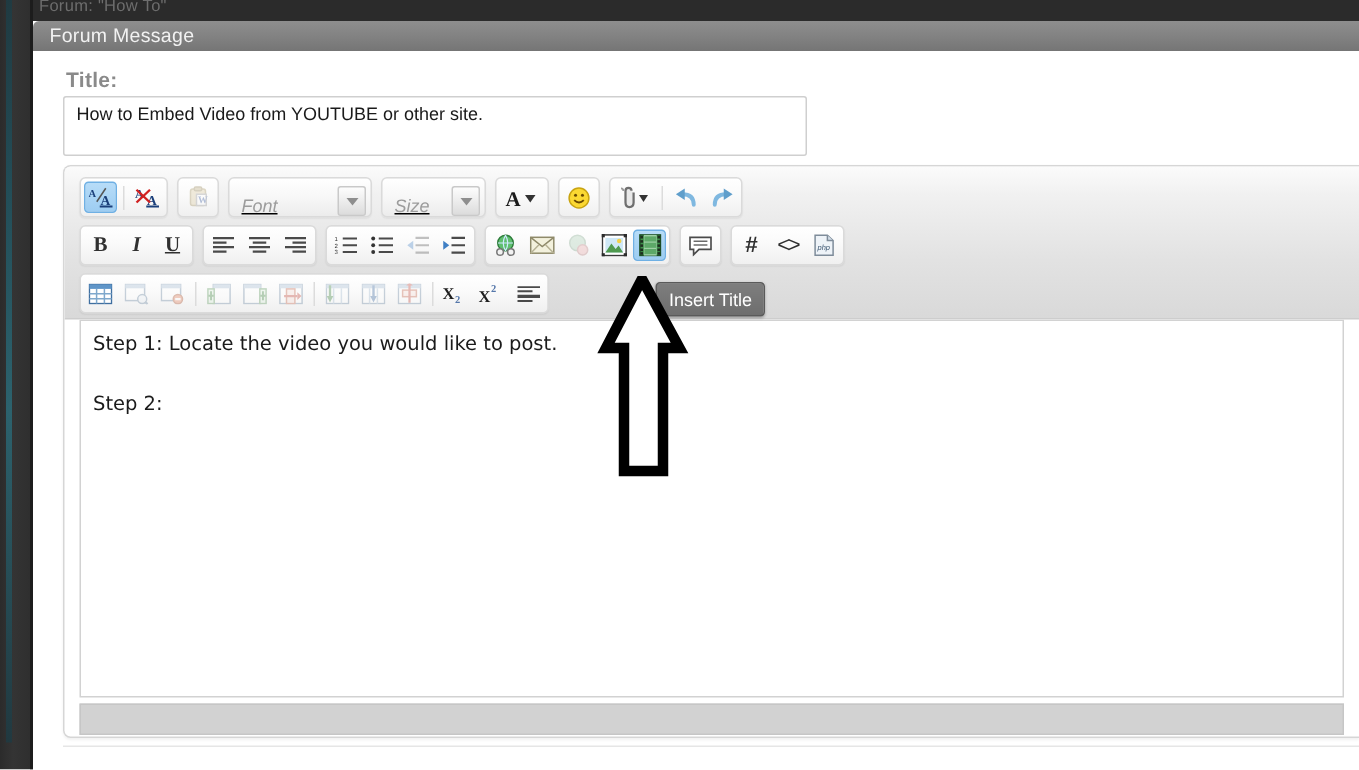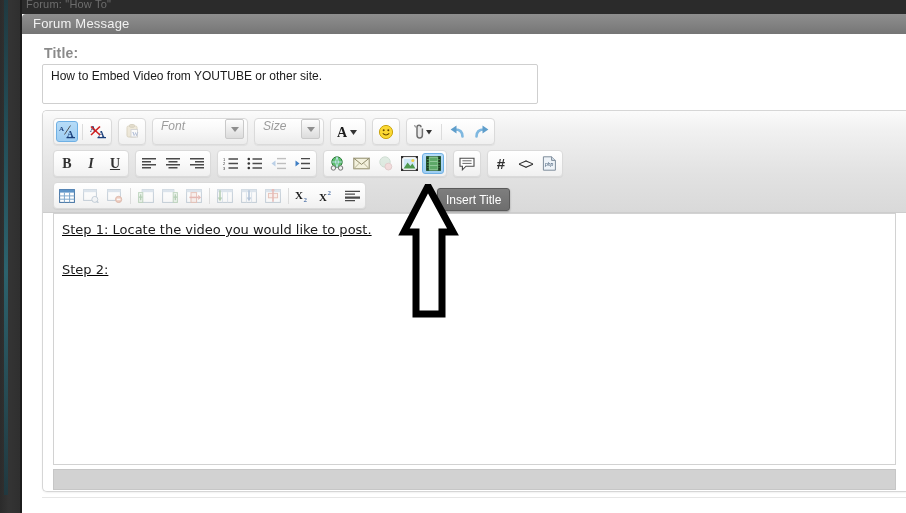--- a/index.html
+++ b/index.html
@@ -106,24 +106,25 @@
   }
   .btn.active{
     background:linear-gradient(to bottom,#b7dcf8 0%,#9dcdf2 100%);
     border:1px solid #6fb0e4;box-sizing:border-box;
   }
   .btn.dim{opacity:.33;}
   .sep{width:1px;height:16px;background:#dcdcdc;margin:0 3px;}
 
   
   .dd{
-    display:flex;align-items:flex-start;height:25px;
+    display:flex;align-items:flex-end;height:25px;
     background:linear-gradient(to bottom,#ffffff 0%,#f7f7f7 50%,#ececec 100%);
     border:1px solid #dadada;border-radius:4px;margin-right:6px;
     box-shadow:0 1px 1px rgba(0,0,0,.05);
+    text-decoration:underline;
   }
   .dd-text{
     font-style:italic;font-size:12px;color:#9c9c9c;
     padding:0 8px;white-space:nowrap;
   }
   .dd-font .dd-text{width:56px;}
   .dd-size .dd-text{width:30px;}
   .dd-arrow{
     width:17px;height:18px;margin-right:3px;border-radius:2px;
     background:linear-gradient(to bottom,#fdfdfd 0%,#ebebeb 55%,#dcdcdc 100%);
@@ -136,21 +137,20 @@
   }
 
   
   .ico{display:block;}
 
   
   #edit-area{
     position:absolute;left:10px;top:102px;width:843px;height:252px;
     background:#ffffff;border:1px solid #d2d2d2;box-sizing:border-box;
     padding:6px 8px;
-    text-decoration:underline;
   }
   .body-line{
     font-family:"DejaVu Sans", sans-serif;
     font-size:13px;color:#1b1b1b;line-height:20px;white-space:pre;
   }
   .body-gap{height:20px;}
   #edit-footer{
     position:absolute;left:10px;top:358px;width:843px;height:21px;
     background:#d2d2d2;border:1px solid #c6c6c6;box-sizing:border-box;
   }

